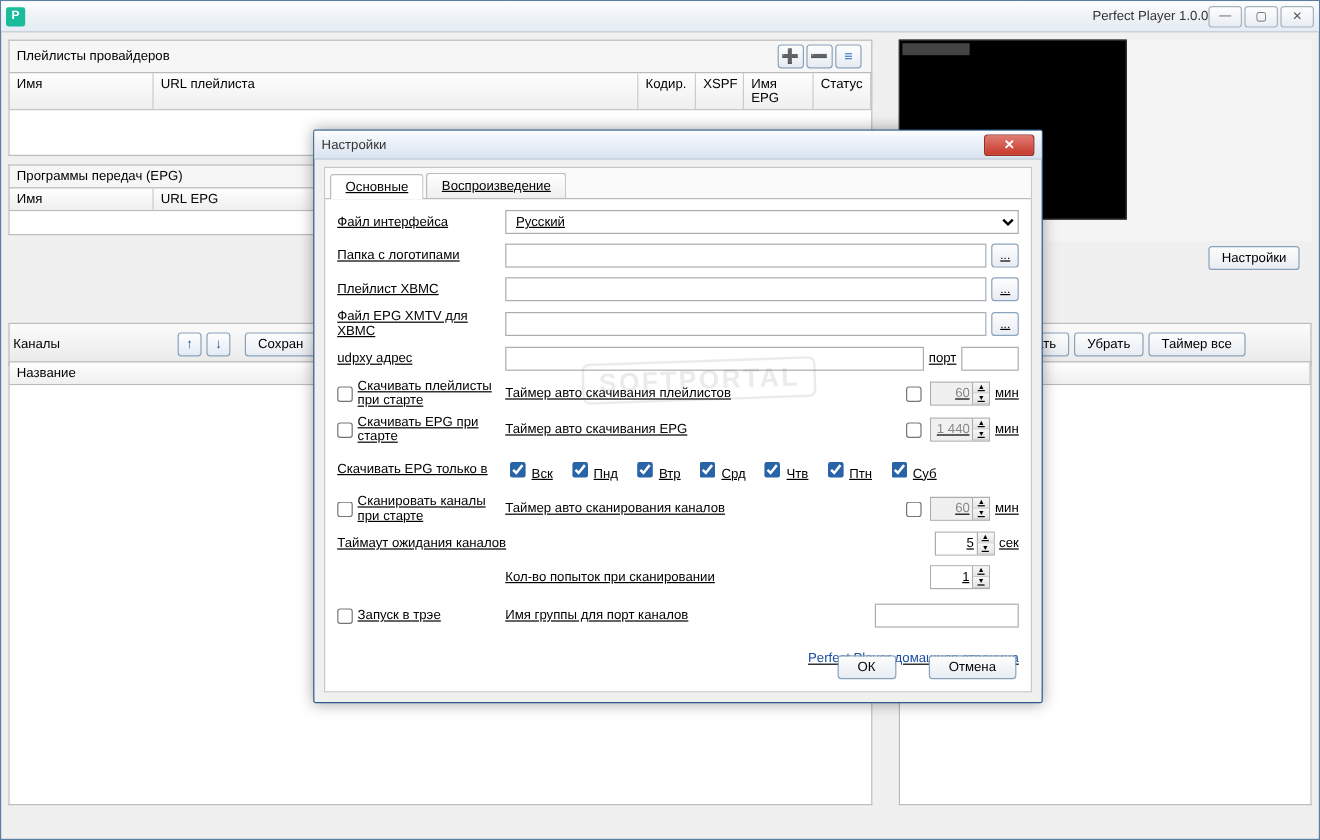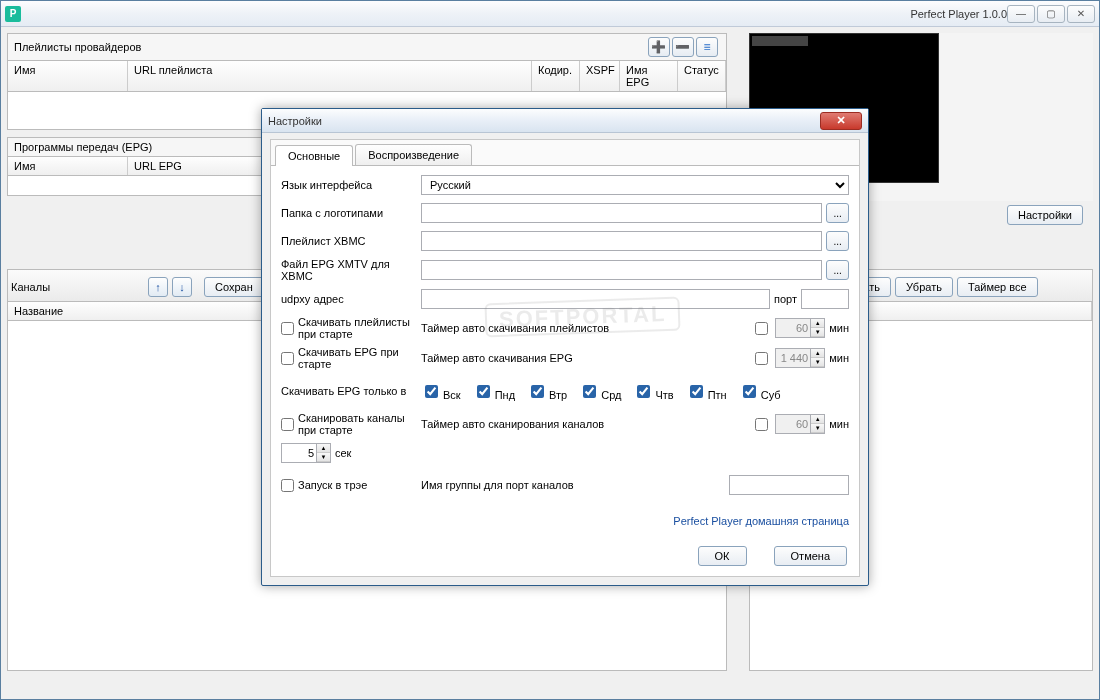--- a/index.html
+++ b/index.html
@@ -52,21 +52,21 @@
 .logo-head { display:flex; border:1px solid #bbb; background:linear-gradient(#fefefe,#efefef); }
 .logo-head .col { padding:3px 6px; border-right:1px solid #ccc; flex:1; }
 .logo-body { border:1px solid #bbb; border-top:none; background:#fff; height:350px; }
 
 
 .dialog { position:absolute; top:108px; left:261px; width:608px; height:478px; background:#f0f0f0; border:1px solid #2b5c8a; box-shadow:0 0 12px rgba(0,0,0,0.35); border-radius:2px; }
 .dialog-titlebar { height:24px; background:linear-gradient(#fcfdfe,#eaf0f8 45%,#d9e4f0); display:flex; align-items:center; padding:0 6px; border-bottom:1px solid #b8c5d4; }
 .dialog-title { flex:1; color:#333; }
 .close-btn { width:42px; height:18px; background:linear-gradient(#e07b72,#c8392c); border:1px solid #9c2c22; border-radius:3px; display:flex; align-items:center; justify-content:center; color:#fff; font-weight:bold; cursor:pointer; }
 
-.dialog-body { position:absolute; top:30px; left:8px; right:8px; bottom:8px; background:#fff; border:1px solid #c8c8c8; }
+.dialog-body { position:absolute; top:30px; left:8px; right:8px; bottom:8px; background:#fff; border:1px solid #c8c8c8;text-decoration:underline; }
 .tabstrip { display:flex; padding:4px 4px 0 4px; border-bottom:1px solid #bbb; background:#fafafa; }
 .tab { padding:4px 12px; border:1px solid #bbb; border-bottom:none; background:linear-gradient(#fefefe,#efefef); margin-right:2px; border-radius:3px 3px 0 0; cursor:pointer; }
 .tab.active { background:#fff; position:relative; top:1px; }
 
 .form-area { padding:8px 10px; }
 .form-row { display:flex; align-items:center; margin-bottom:6px; min-height:22px; }
 .form-row .lbl { width:140px; }
 .form-row .ctrl { flex:1; display:flex; align-items:center; gap:4px; }
 select, input[type=text] { border:1px solid #abadb3; padding:2px 4px; height:20px; background:#fff; }
 select { width:100%; }
@@ -185,21 +185,21 @@
     <div class="close-btn">✕</div>
   </div>
   <div class="dialog-body">
     <div class="tabstrip">
       <div class="tab active">Основные</div>
       <div class="tab">Воспроизведение</div>
     </div>
     <div class="form-area">
 
       <div class="form-row">
-        <div class="lbl">Язык интерфейса</div>
+        <div class="lbl">Файл интерфейса</div>
         <div class="ctrl">
             <select><option>Русский</option></select>
           </div>
       </div>
 
       <div class="form-row">
         <div class="lbl">Папка с логотипами</div>
         <div class="ctrl">
             <input type="text" style="">
             <div class="browse-btn">...</div>
@@ -317,31 +317,46 @@
                 <div>▲</div>
                 <div>▼</div>
               </div>
             </div>
           <span>мин</span>
         </div>
       </div>
 
       <div class="form-row">
         <div class="ctrl">
+          <span style="flex:1">Таймаут ожидания каналов</span>
           <div class="spin">
               <input value="5" style="">
               <div class="spinbtns">
                 <div>▲</div>
                 <div>▼</div>
               </div>
             </div>
           <span>сек</span>
         </div>
       </div>
 
+      <div class="form-row">
+        <div class="lbl"></div>
+        <div class="ctrl">
+          <span style="flex:1">Кол-во попыток при сканировании</span>
+          <div class="spin">
+              <input value="1" style="">
+              <div class="spinbtns">
+                <div>▲</div>
+                <div>▼</div>
+              </div>
+            </div>
+          <span style="width:20px"></span>
+        </div>
+      </div>
 
       <div class="form-row" style="margin-top:10px">
         <div class="lbl chk">
             <input type="checkbox" style="">
             <span>Запуск в трэе</span>
           </div>
         <div class="ctrl">
           <span style="flex:1">Имя группы для порт каналов</span>
           <input type="text" style="width: 120px;">
         </div>

